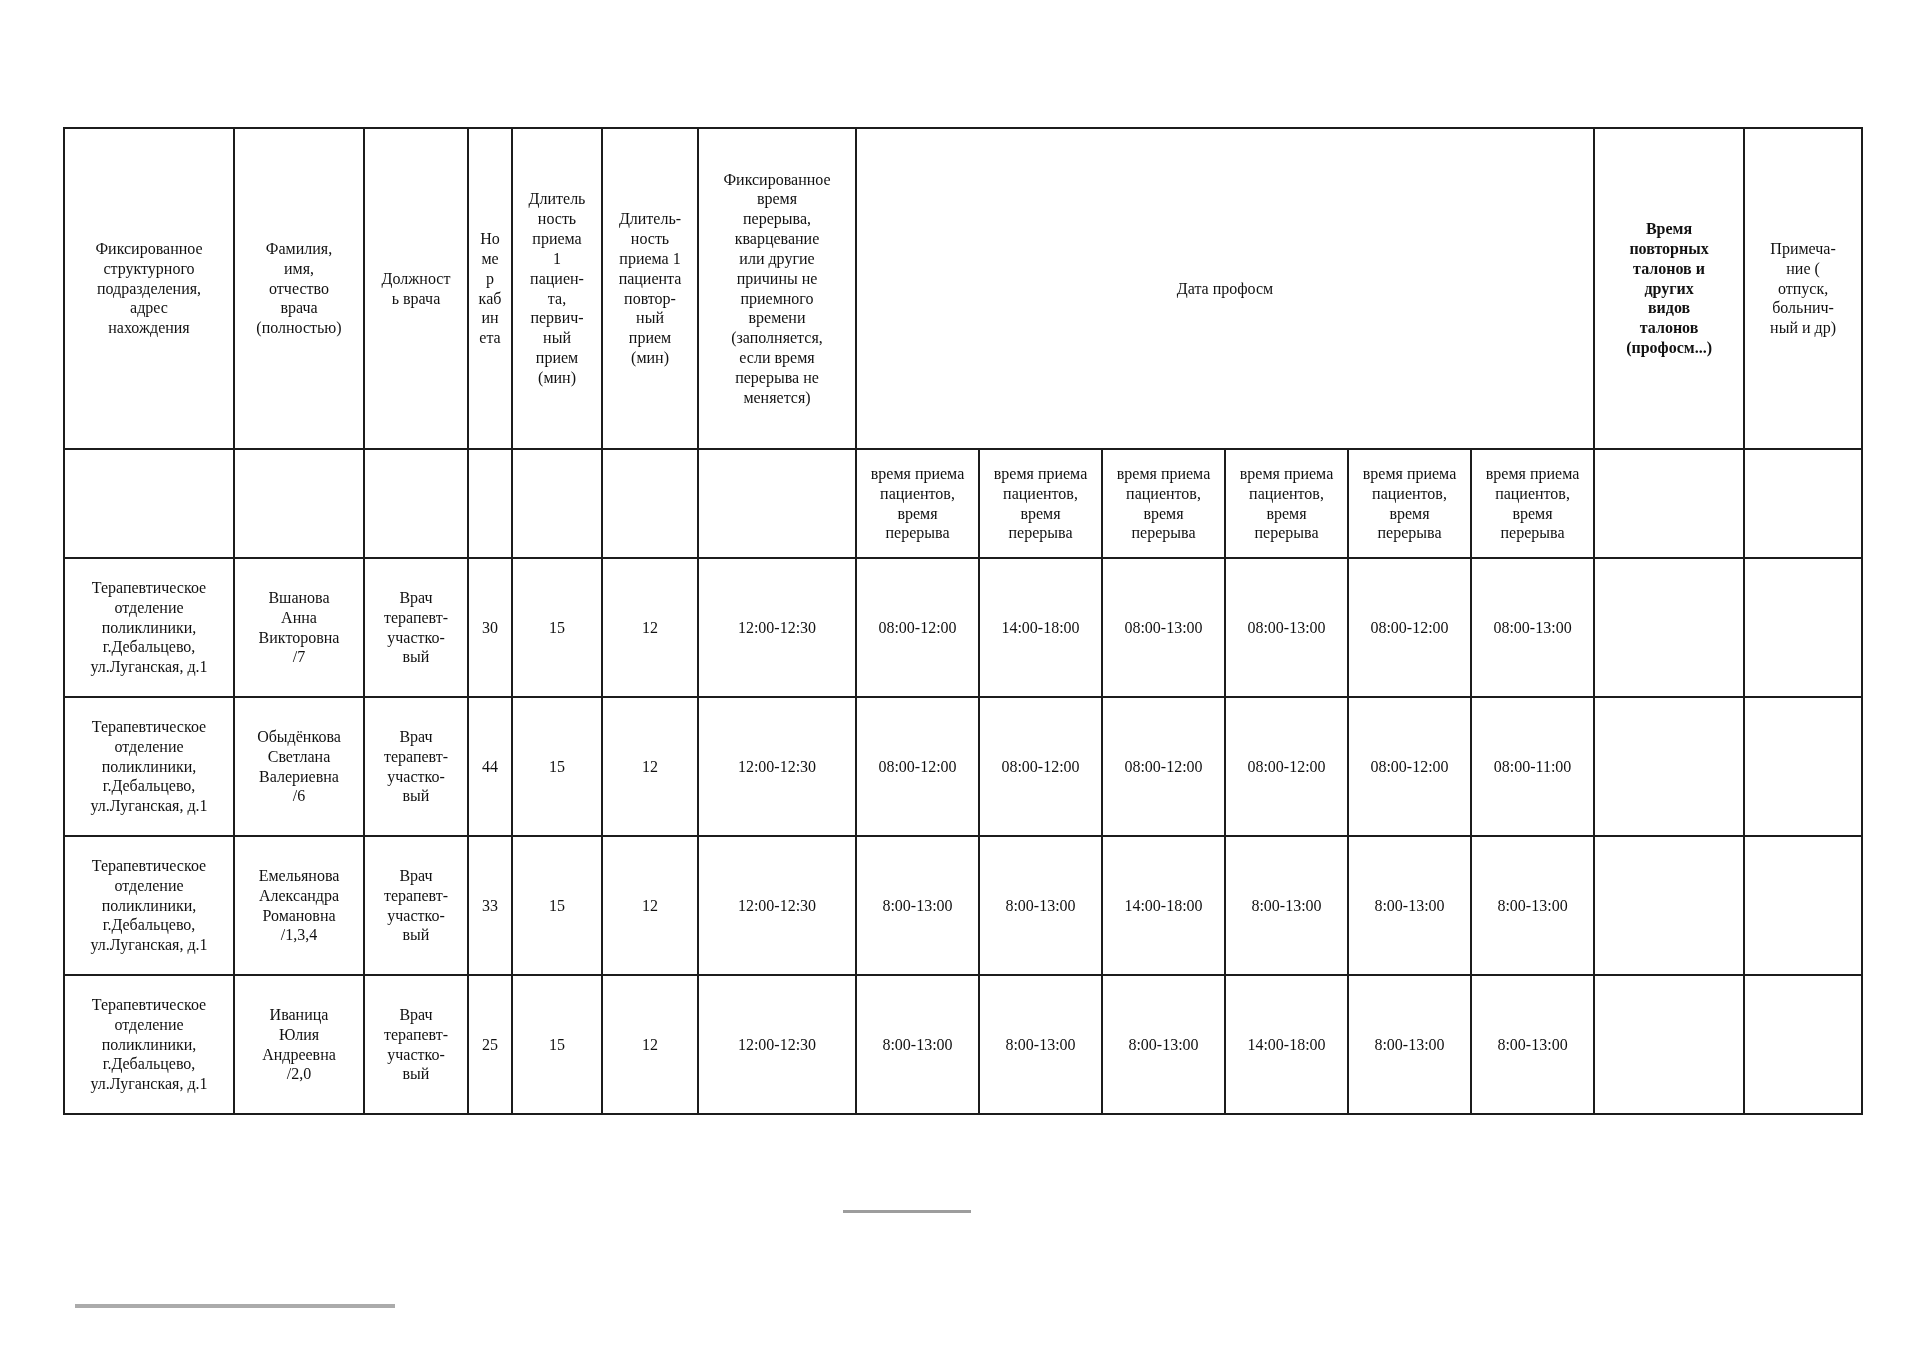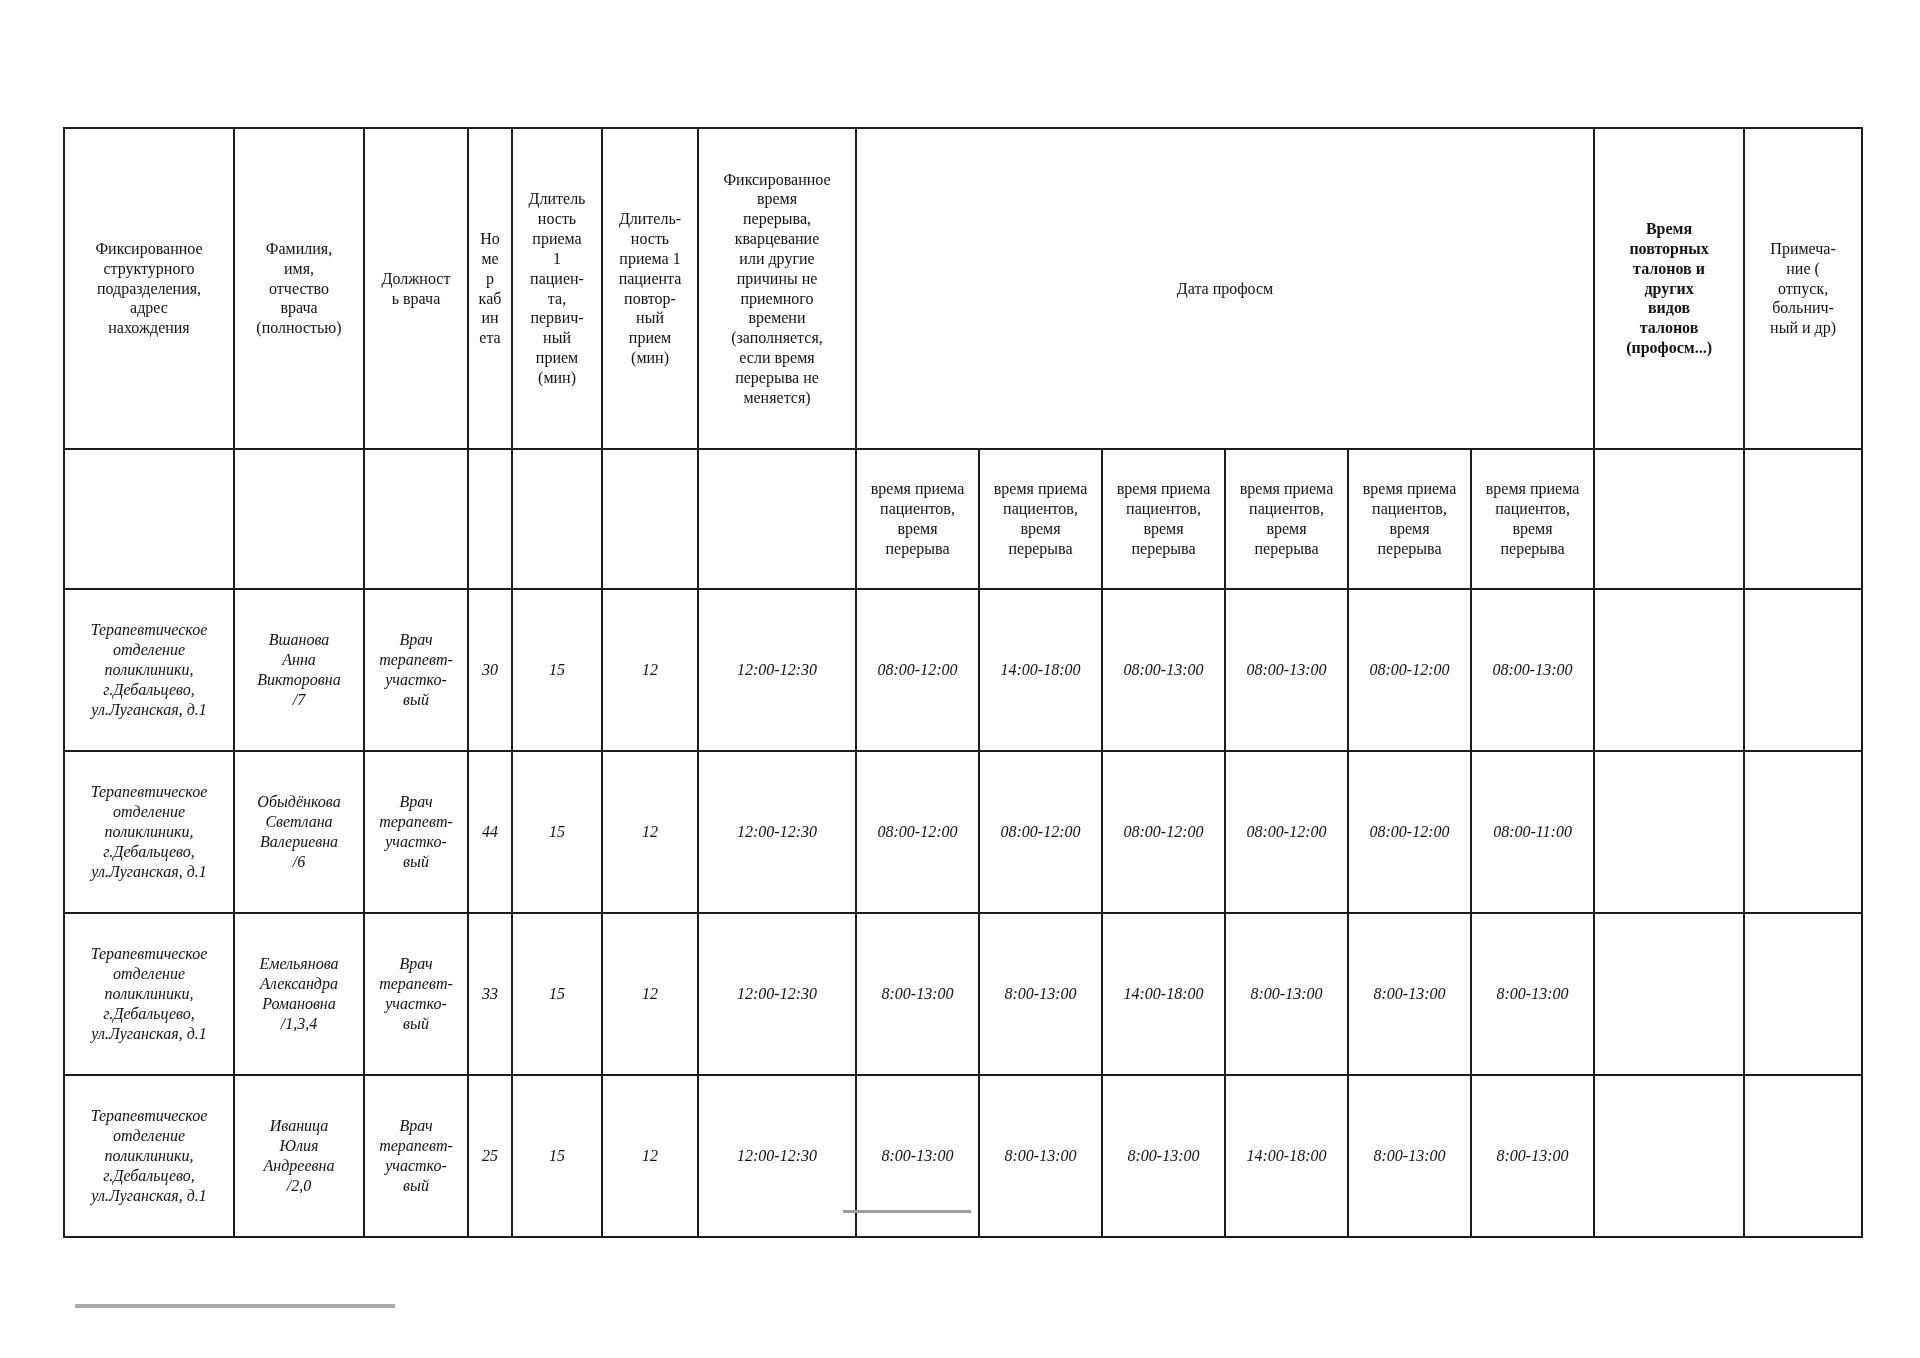--- a/index.html
+++ b/index.html
@@ -22,22 +22,22 @@
     vertical-align:middle;
     font-size:16px;
     line-height:1.24;
     padding:2px 4px;
     white-space:pre-line;
     overflow:hidden;
     word-wrap:break-word;
   }
   tr.r-head{height:321px;}
   tr.r-dates{height:62px;}
-  tr.r-sub{height:140px;}
-  tr.r-data{height:162px;font-style:italic;}
+  tr.r-sub{height:109px;}
+  tr.r-data{height:139px;}
   td.bold{font-weight:bold;}
   .artifact{position:absolute;background:#ababab;}
   .artifact.a1{left:75px;top:1304px;width:320px;height:4px;}
   .artifact.a2{left:843px;top:1210px;width:128px;height:3px;background:#9d9d9d;}
 </style>
 </head>
 <body>
 
 <div class="page">
   <table class="schedule">

